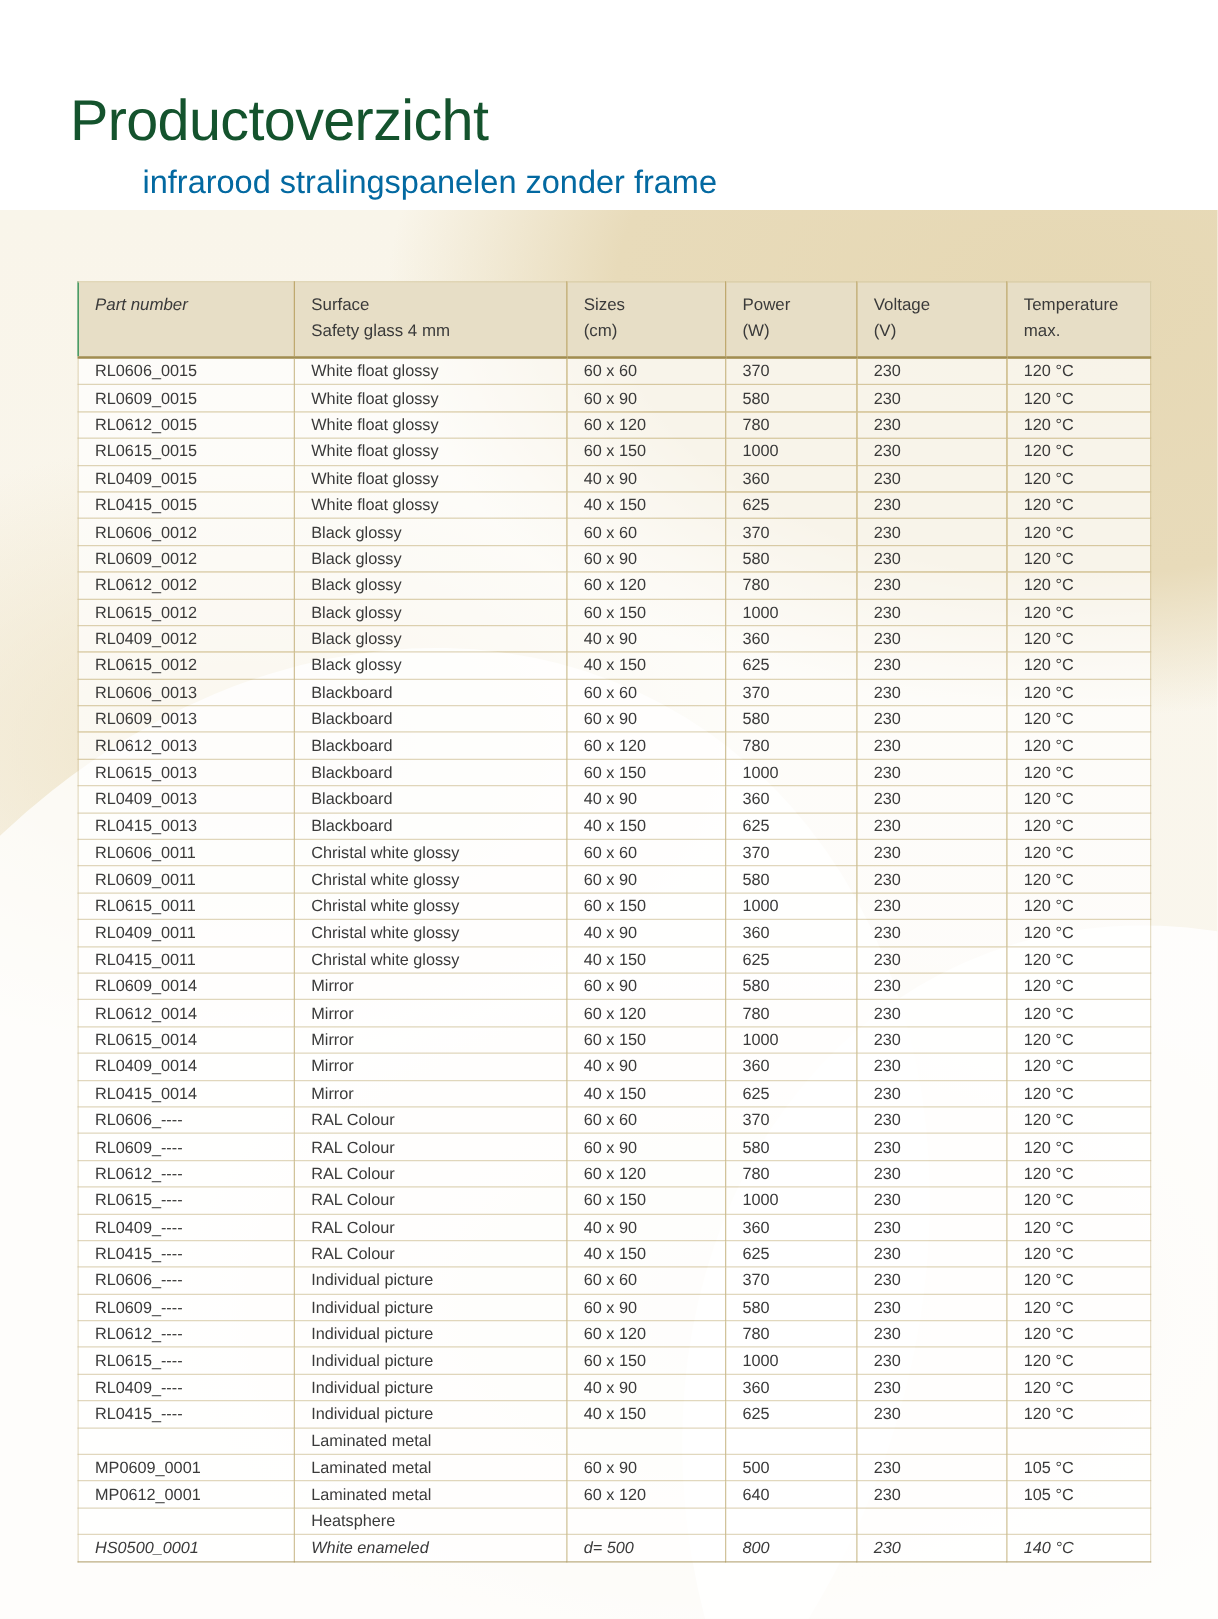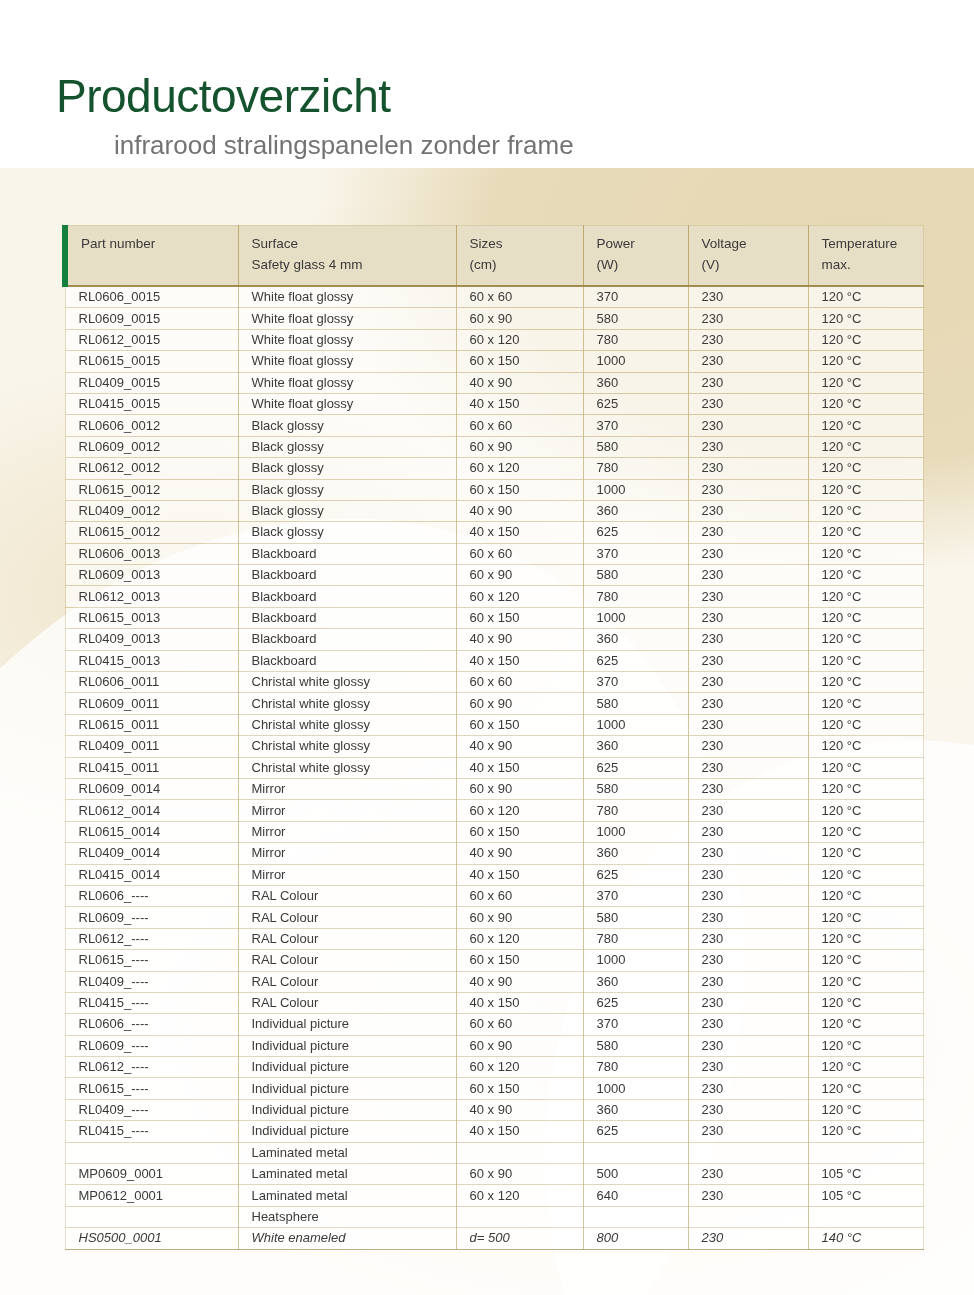--- a/index.html
+++ b/index.html
@@ -34,21 +34,21 @@
   }
   
   .title{
     position:absolute;left:56px;top:72px;
     font-size:46px;line-height:1.05;
     color:#14532d;letter-spacing:-0.5px;
   }
   .subtitle{
     position:absolute;left:114px;top:131px;
     font-size:26px;line-height:1.1;
-    color:#737373;
+    color:#0369a1;
   }
   
   table.product-table{
     position:absolute;left:62px;top:225px;width:858px;
     border-collapse:collapse;table-layout:fixed;
     font-size:13px;color:#3a3a3a;
   }
   col.c-part{width:173px;}
   col.c-surface{width:218px;}
   col.c-sizes{width:127px;}
@@ -62,21 +62,21 @@
     text-align:left;vertical-align:top;
     font-weight:normal;
     font-size:13.5px;
     padding:7px 4px 0 13px;
     border-left:1px solid #bfa96f;
     border-right:1px solid #bfa96f;
     border-top:1px solid #d9cda8;
     border-bottom:2px solid #a18d51;
     line-height:21px;
   }
-  thead th:first-child{border-left:6px solid #15803d;}
+  thead th:first-child{border-left:1px solid #15803d;font-style:italic;}
   thead th:last-child{border-right:1px solid #d9cda8;}
 
   tbody td{
     background:rgba(255,255,255,0.70);
     height:20.4px;
     padding:0 4px 0 13px;
     border-bottom:1px solid rgba(201,184,138,0.55);
     border-left:1px solid rgba(201,184,138,0.85);
     border-right:1px solid rgba(201,184,138,0.85);
     white-space:nowrap;overflow:hidden;

